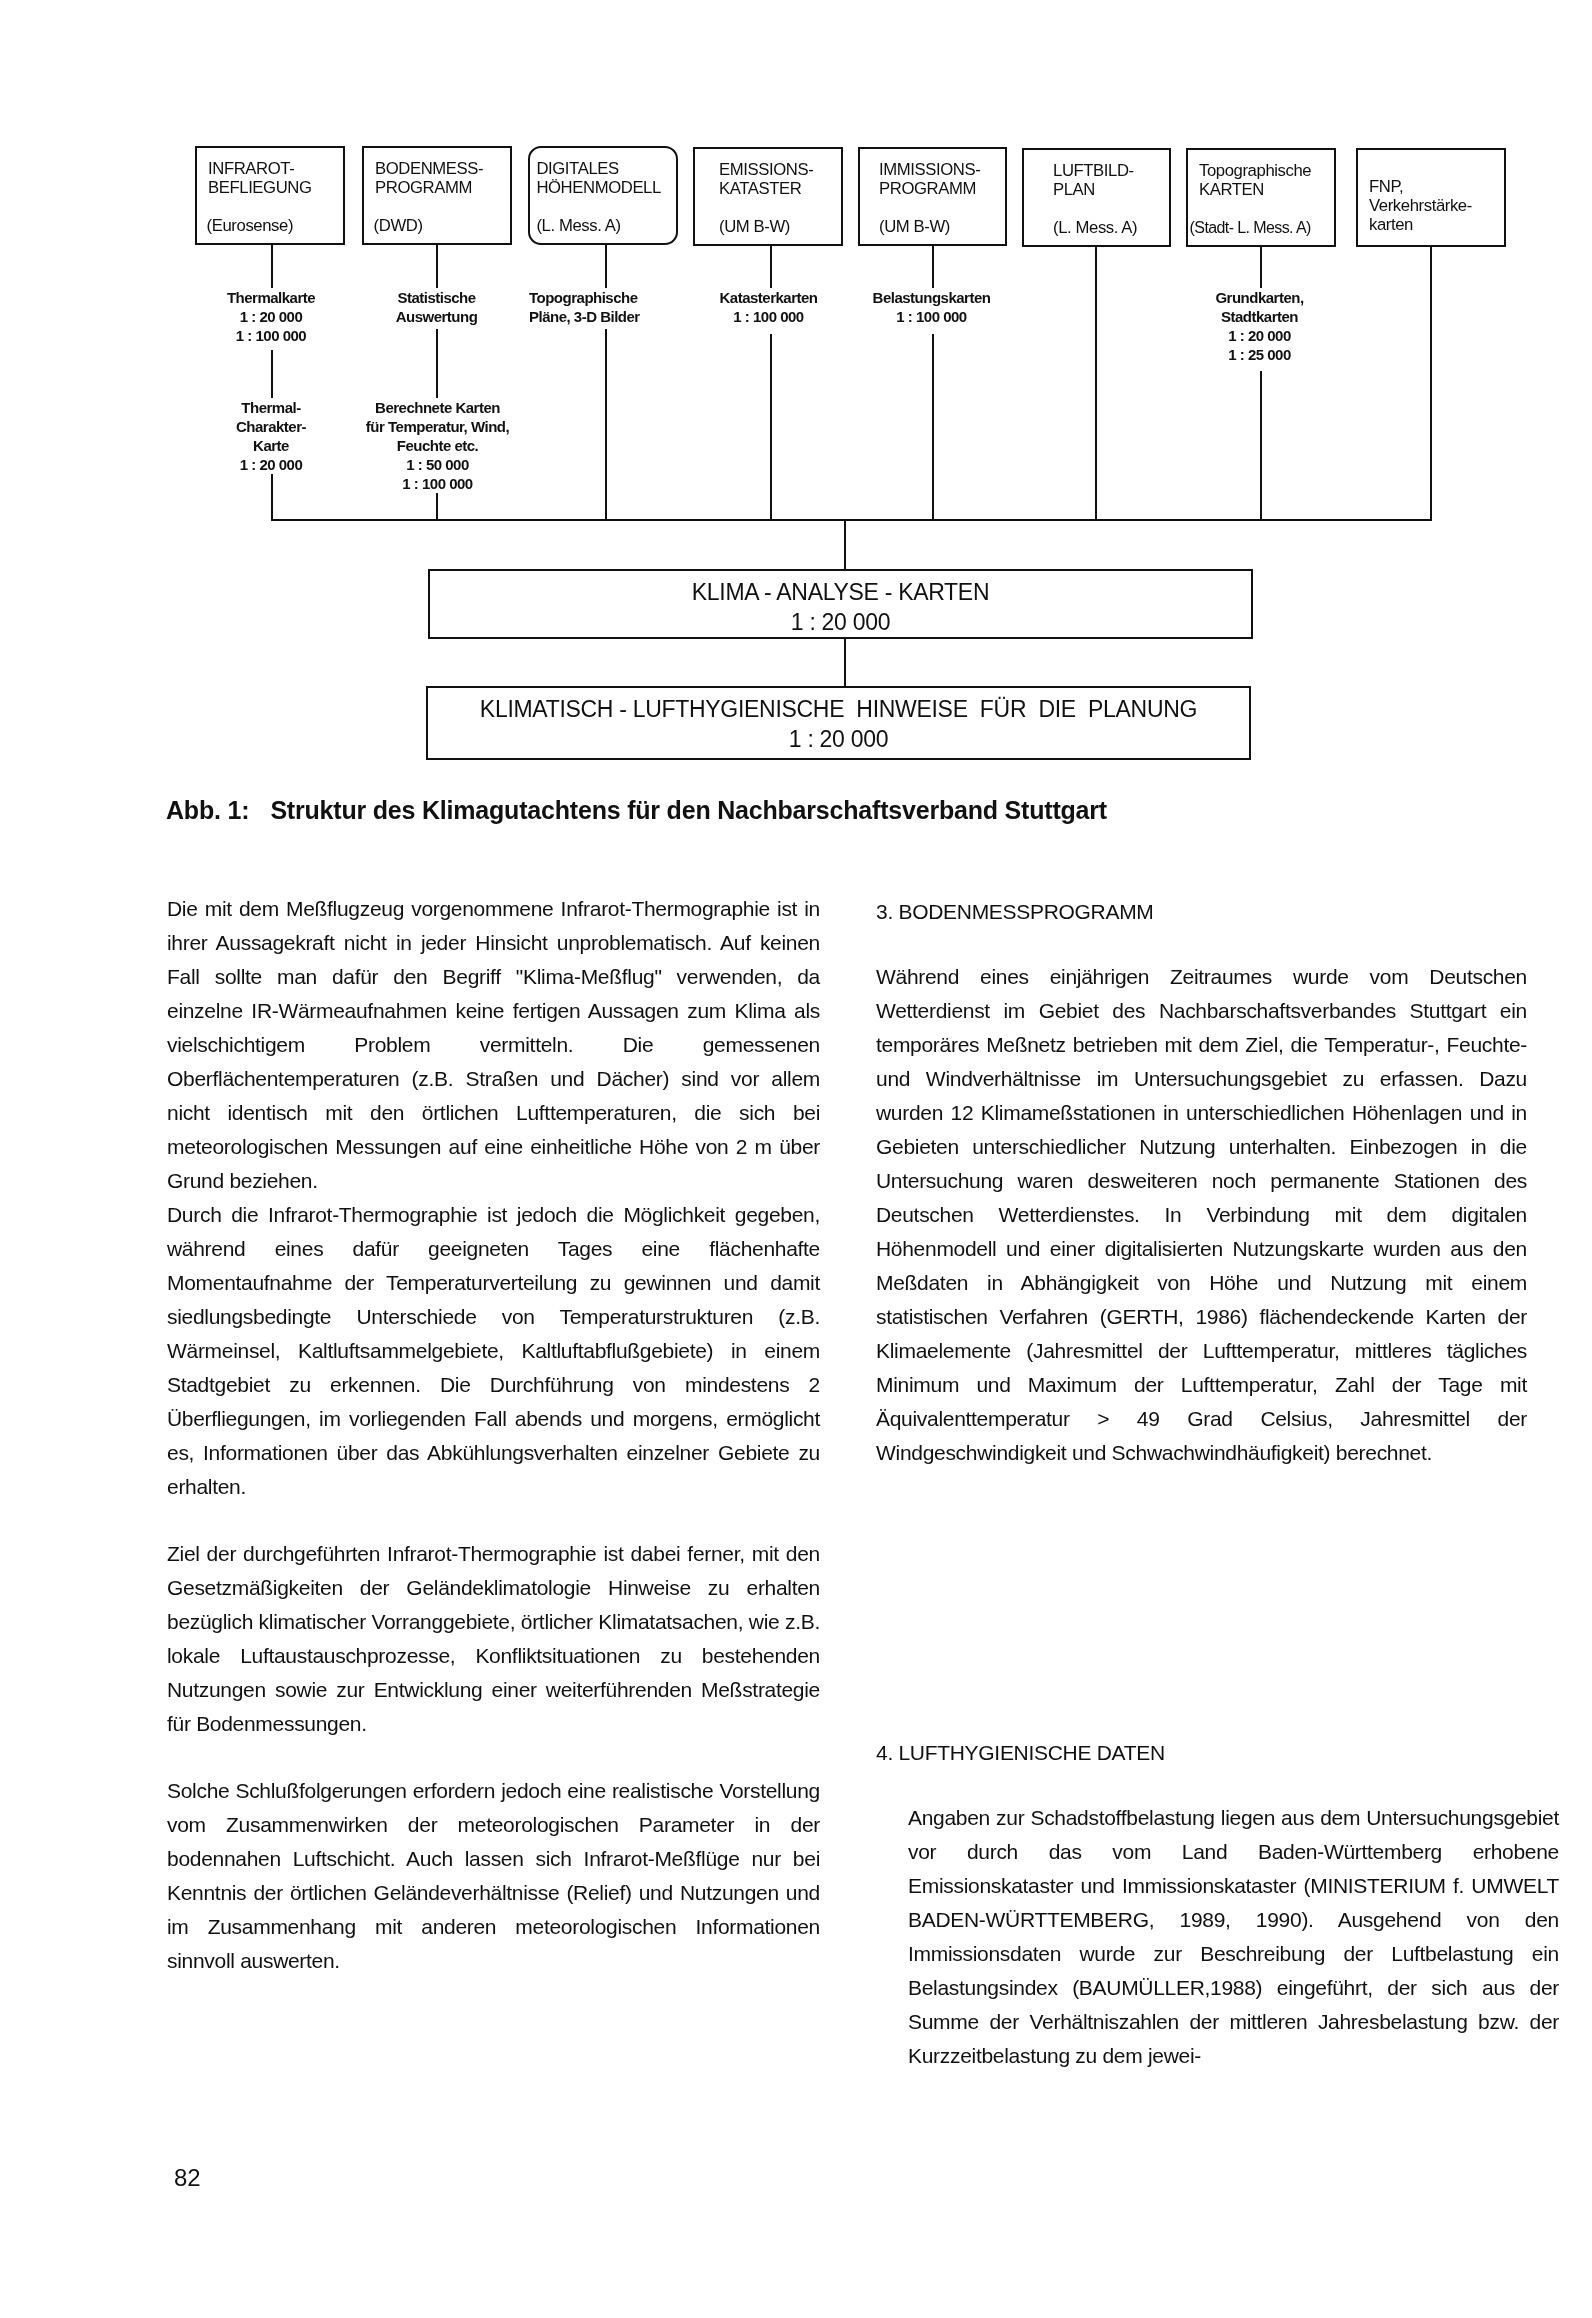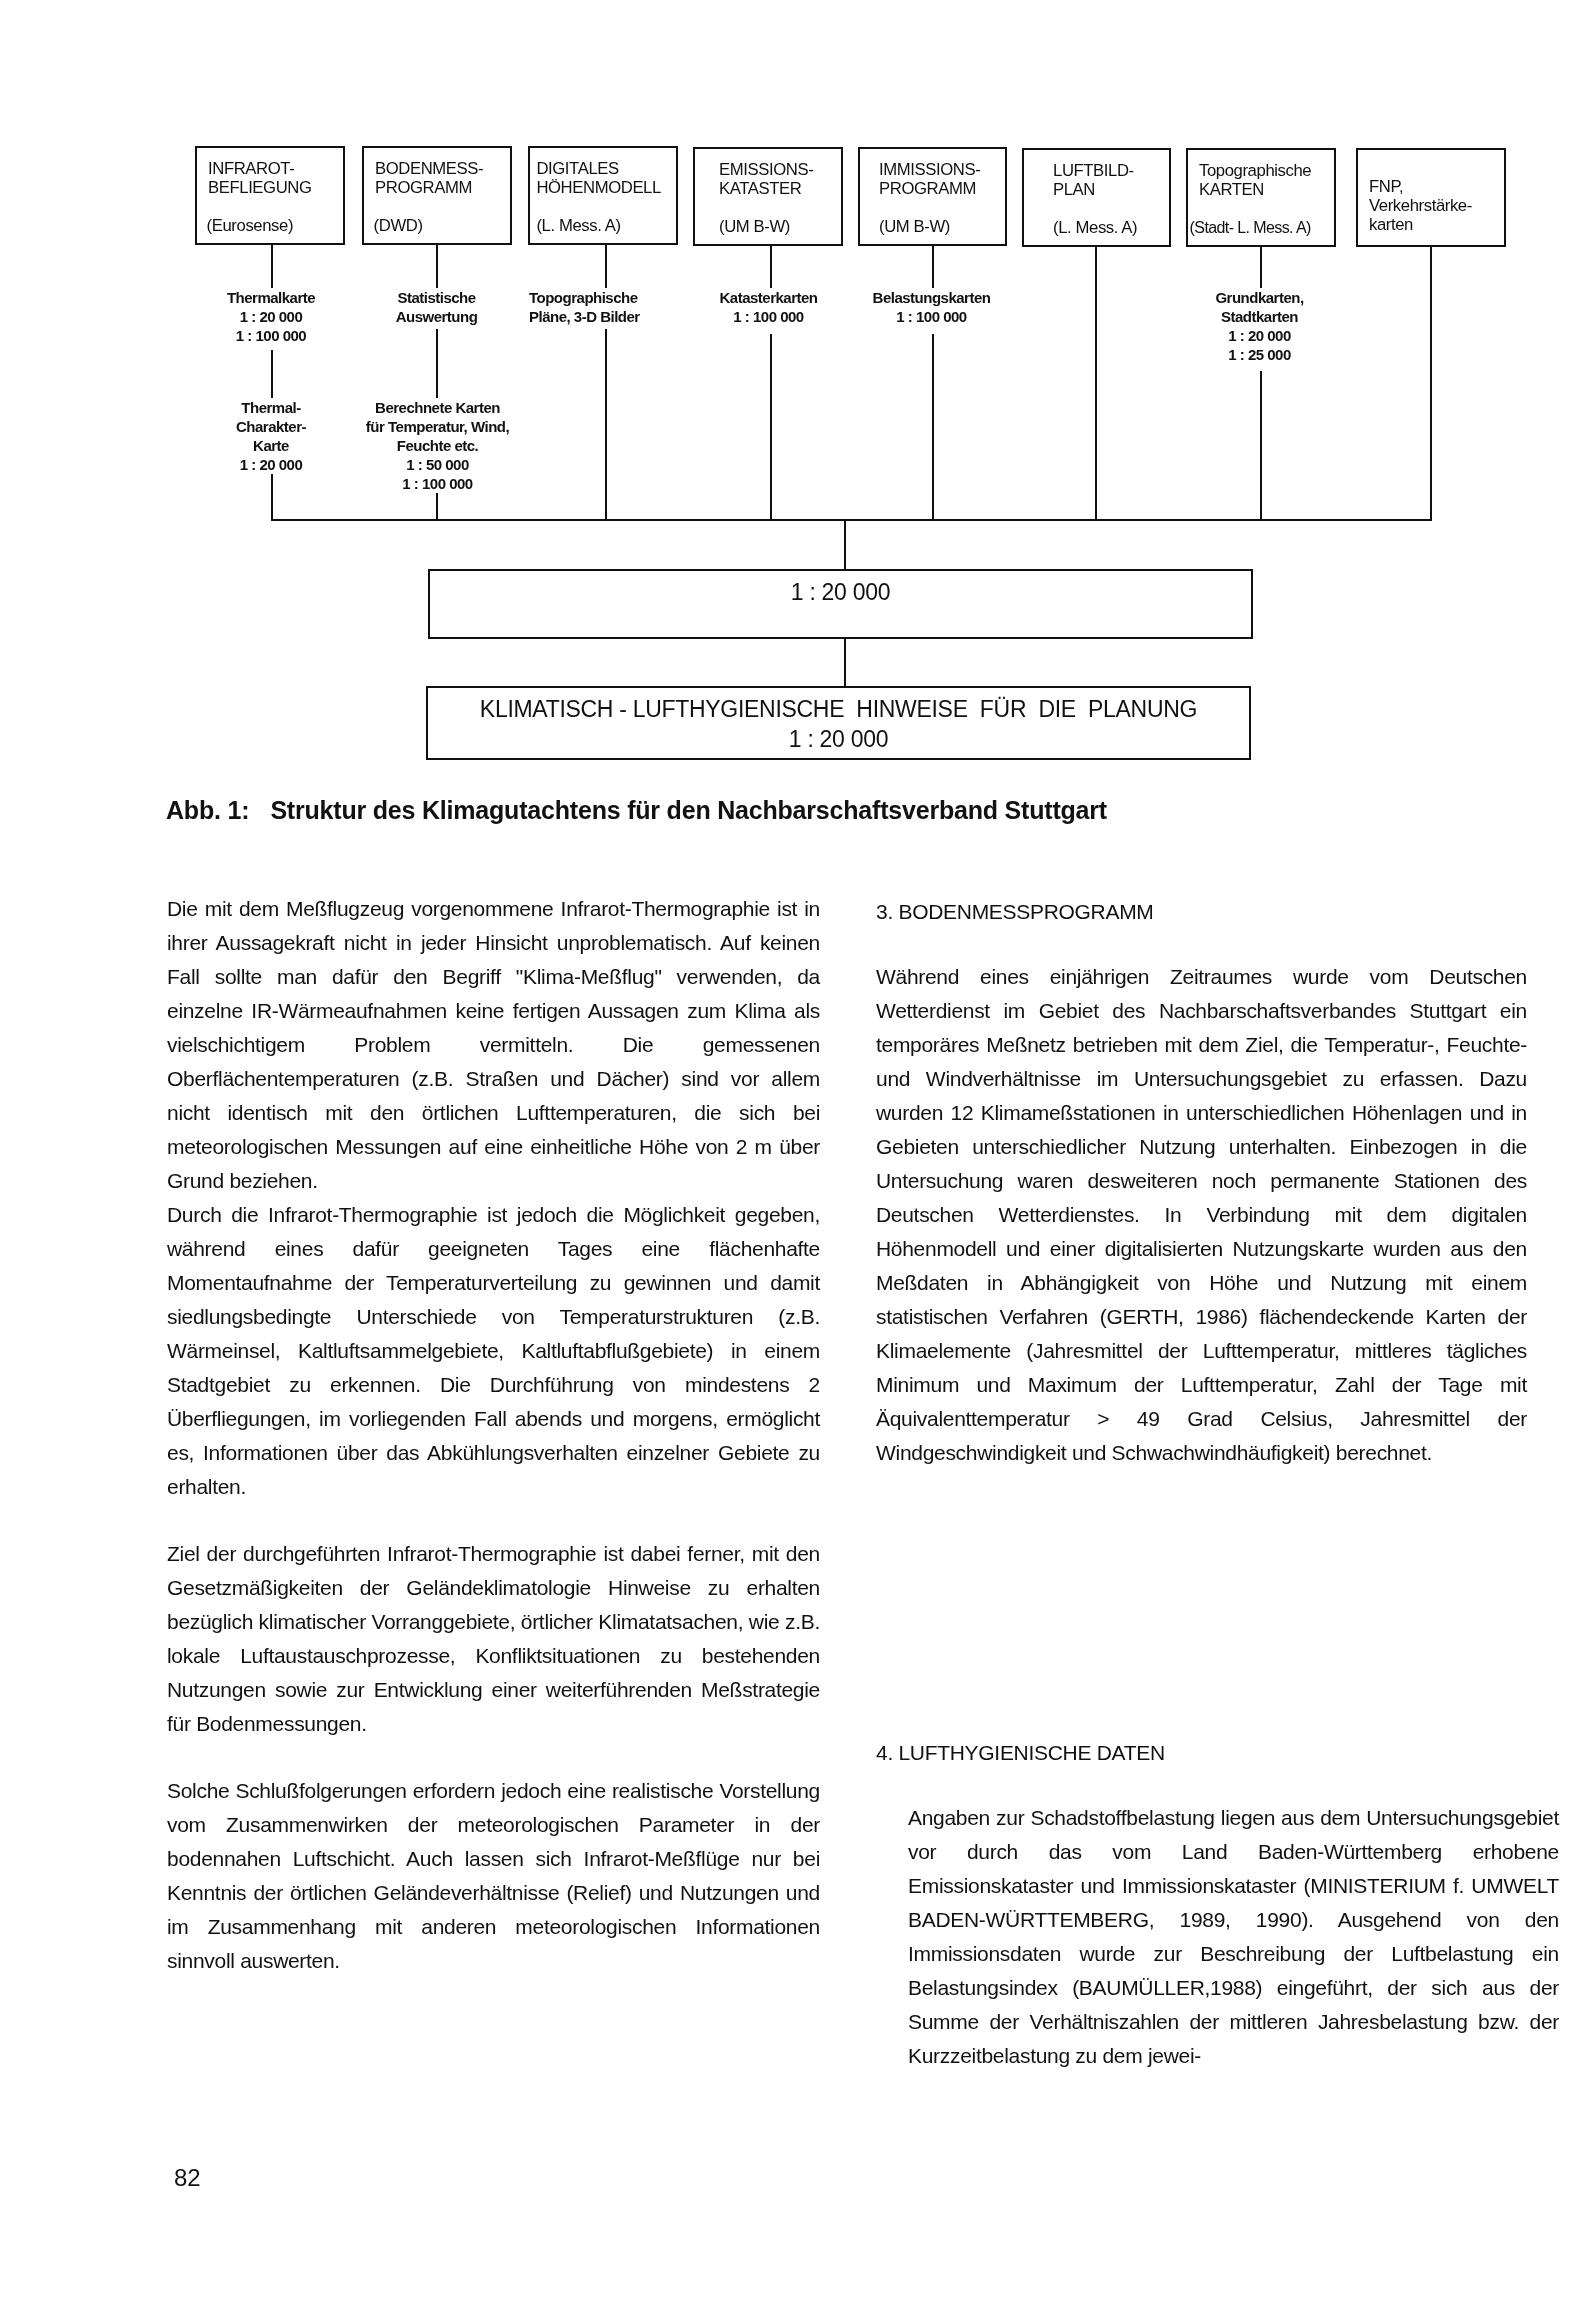--- a/index.html
+++ b/index.html
@@ -34,21 +34,21 @@
   <div class="src-box" style="left:195px;top:146px;width:150px;height:99px;">
     <span class="title">INFRAROT-
 BEFLIEGUNG</span>
     <span class="org">(Eurosense)</span>
   </div>
   <div class="src-box" style="left:362px;top:146px;width:150px;height:99px;">
     <span class="title">BODENMESS-
 PROGRAMM</span>
     <span class="org">(DWD)</span>
   </div>
-  <div class="src-box" style="left:528px;top:146px;width:150px;height:99px;padding-left:6.4px;">
+  <div class="src-box" style="left:528px;top:146px;width:150px;height:99px;padding-left:6.4px;border-radius:13px;">
     <span class="title">DIGITALES
 HÖHENMODELL</span>
     <span class="org" style="left:6.4px;">(L. Mess. A)</span>
   </div>
   <div class="src-box" style="left:693px;top:147px;width:150px;height:99px;padding-left:24px;">
     <span class="title">EMISSIONS-
 KATASTER</span>
     <span class="org" style="left:24px;">(UM  B-W)</span>
   </div>
   <div class="src-box" style="left:858px;top:147px;width:149px;height:99px;padding-left:19px;">
@@ -122,20 +122,21 @@
 Charakter-
 Karte
 1 : 20 000</div>
   <div class="node-label" style="left:342px;top:398px;width:191px;">Berechnete Karten
 für Temperatur, Wind,
 Feuchte etc.
 1 : 50 000
 1 : 100 000</div>
 
   <div class="big-box" style="left:428px;top:569px;width:825px;height:70px;">
+    <div>KLIMA - ANALYSE - KARTEN</div>
     <div>1 : 20 000</div>
   </div>
 
   <div class="big-box" style="left:426px;top:686px;width:825px;height:74px;">
     <div style="white-space:pre;">KLIMATISCH - LUFTHYGIENISCHE  HINWEISE  FÜR  DIE  PLANUNG</div>
     <div>1 : 20 000</div>
   </div>
 
   <div class="caption">
     <span class="num">Abb. 1:</span>

